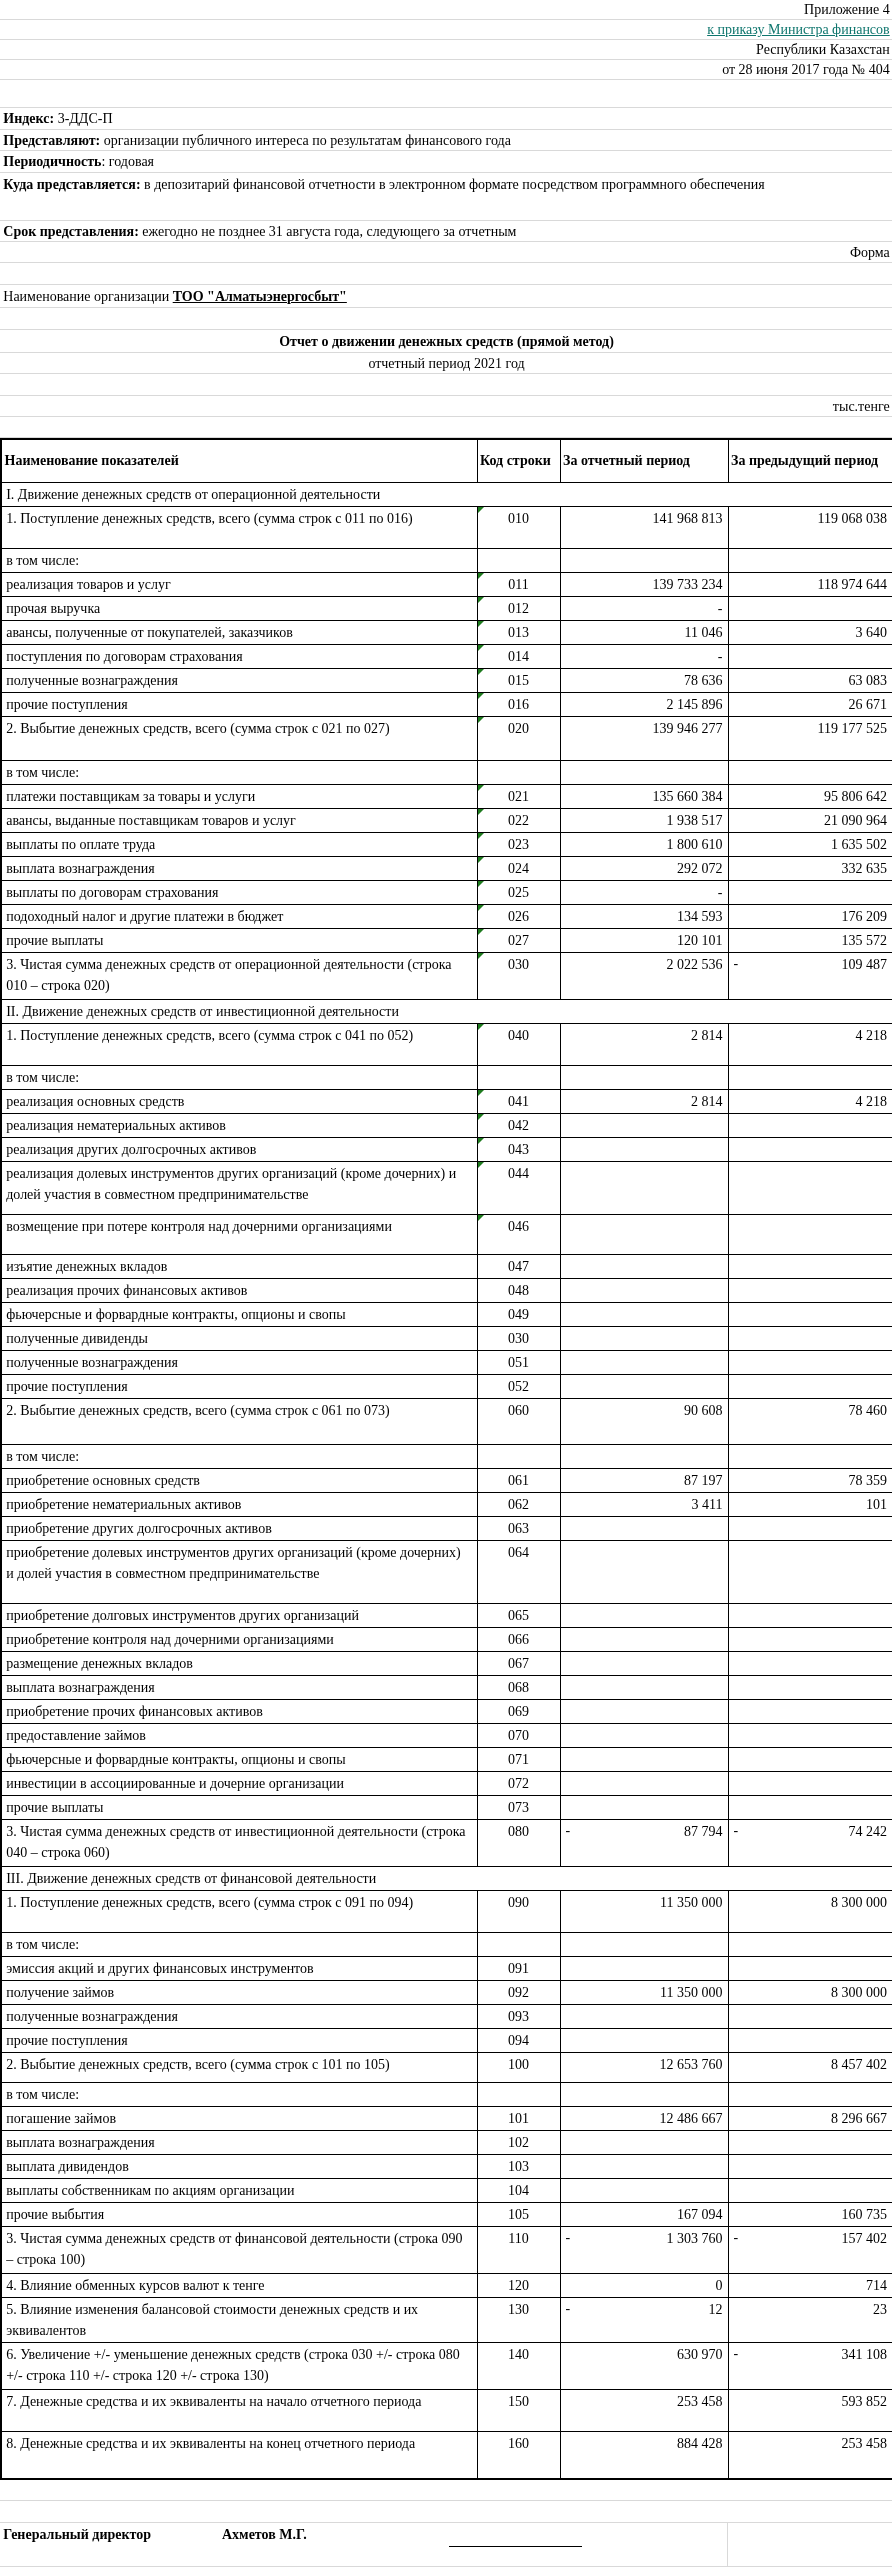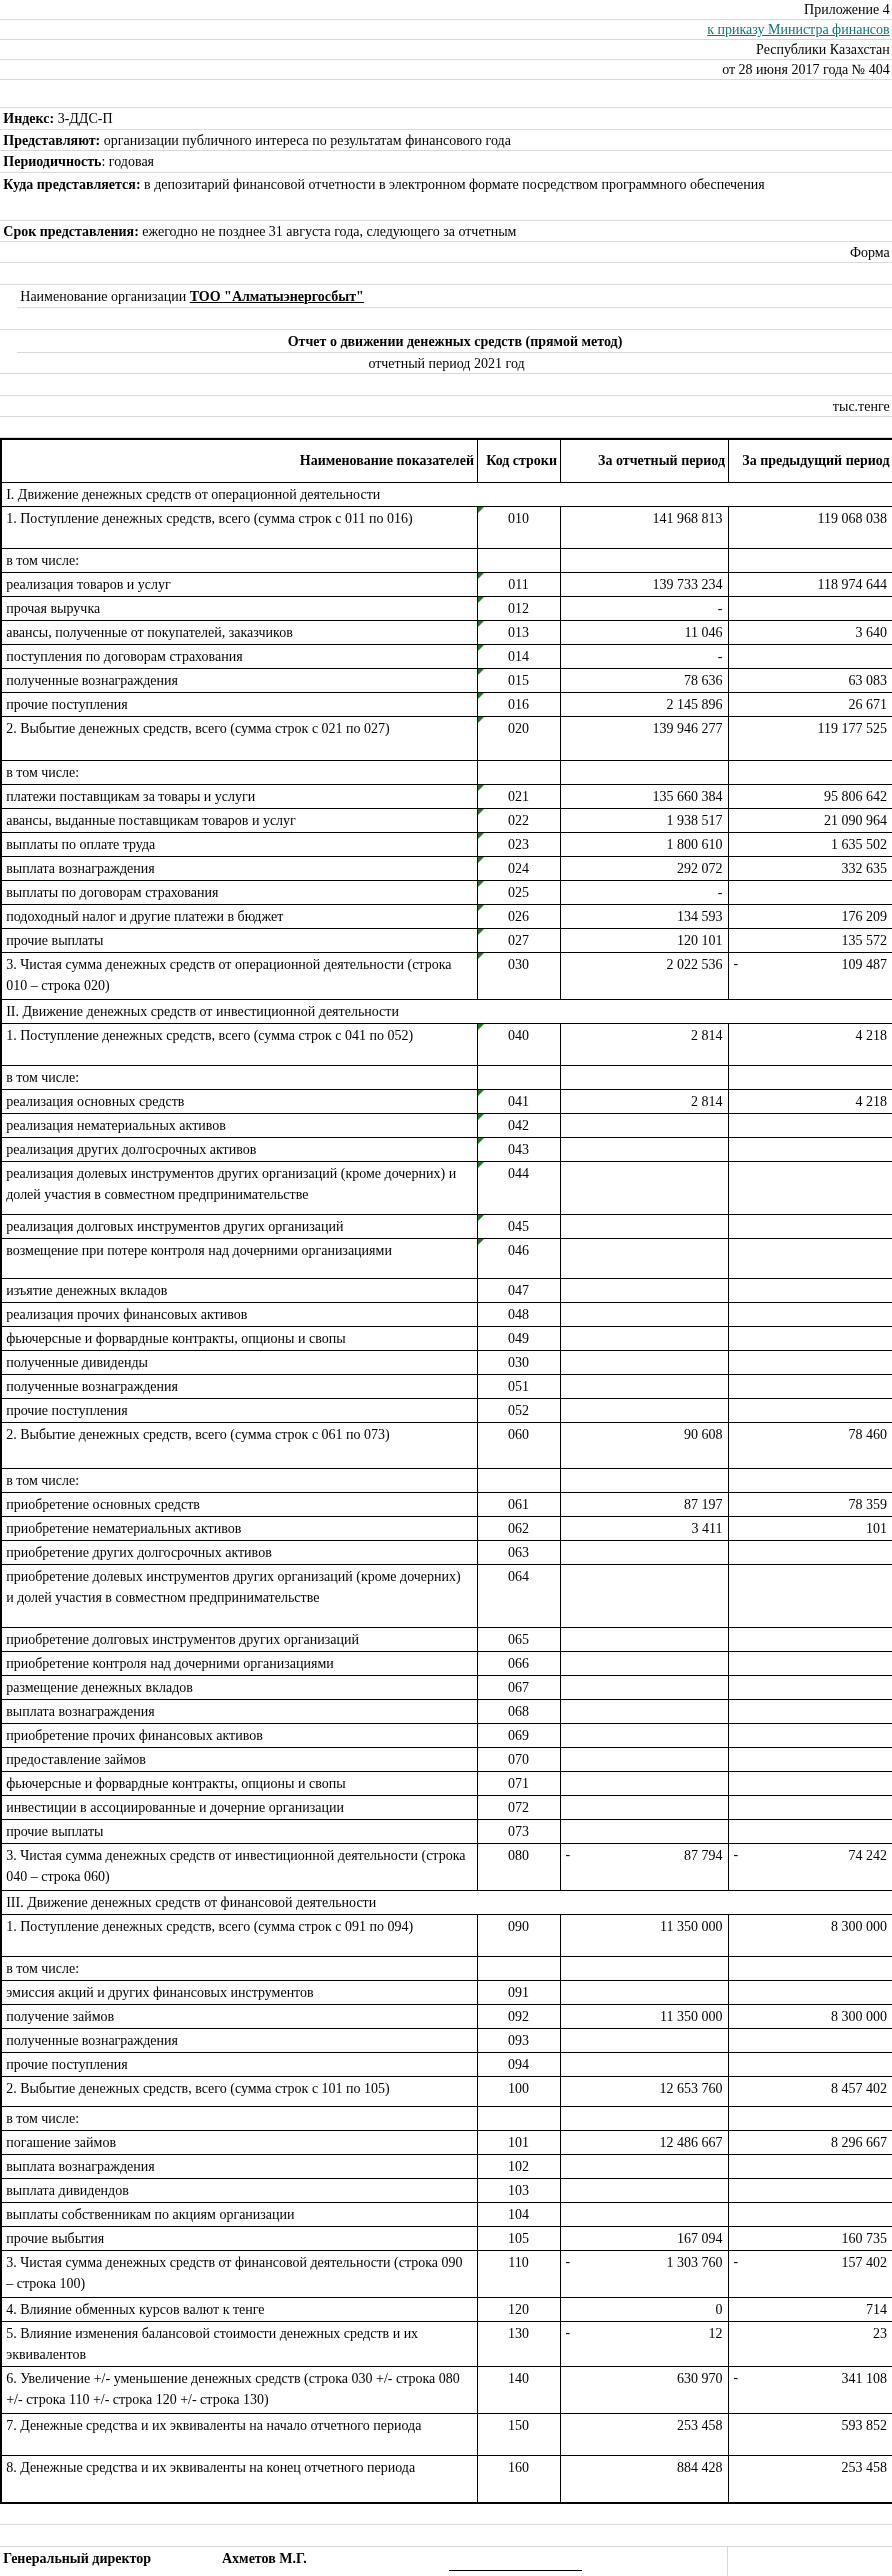--- a/index.html
+++ b/index.html
@@ -5,34 +5,34 @@
   html,body{margin:0;padding:0;background:#fff;}
   .sheet{width:893px;font-family:"Liberation Serif","DejaVu Serif",serif;font-size:14px;color:#000;position:relative;}
   
   .trow{position:relative;display:flex;align-items:flex-start;border-bottom:0.8px solid #d9d9d9;box-sizing:border-box;}
   .gc{box-sizing:border-box;border-right:0.8px solid #d9d9d9;}
   .w-a{width:476px;}.w-b{width:83px;}.w-c{width:168px;}.w-d{flex:1;border-right:none;}
   .merged{display:block;padding:0 3.3px;box-sizing:border-box;width:100%;}
   .h24{height:20px;line-height:20px;}
   .h25{height:21px;line-height:21px;}
   .h26{height:21.6px;line-height:21.6px;}
-  .h28{height:23px;line-height:23px;margin-left:17px;}
+  .h28{height:23px;line-height:23px;}
   .h34{height:28px;}
   .right{text-align:right;padding-right:3.3px;}
   .center{text-align:center;}
   .bold{font-weight:bold;}
   .link{color:#0f766e;text-decoration:underline;cursor:pointer;}
   .org-name{font-weight:bold;text-decoration:underline;}
   .justify2{min-height:47px;line-height:22.4px;text-align:justify;padding:0.8px 5px 0.8px 3.3px;}
   .metarow{height:21.6px;line-height:21.6px;}
   
   table.cf{border-collapse:collapse;table-layout:fixed;width:893px;border:2.5px solid #000;}
   .cf tr{height:21.6px;}
   .cf th,.cf td{border:1.7px solid #000;box-sizing:border-box;vertical-align:top;}
-  .cf th{font-weight:bold;text-align:right;vertical-align:middle;line-height:20px;padding:1.7px 2.5px;}
+  .cf th{font-weight:bold;text-align:left;vertical-align:middle;line-height:20px;padding:1.7px 2.5px;}
   .c-sect{padding-left:4.2px;line-height:21px;}
   .c-name{padding-left:4.2px;padding-right:10px;line-height:21px;text-align:left;}
   .c-code{text-align:center;position:relative;line-height:21px;}
   .c-val{text-align:right;position:relative;line-height:21px;padding-right:5px;}
   .minus{position:absolute;left:5px;top:0;}
   .tri{position:absolute;top:0;left:0;width:0;height:0;border-top:6.6px solid #1e7b1e;border-right:6.6px solid transparent;}
   
   .sig-row{position:relative;height:26.6px;border-bottom:none;}
   .sig-label{position:absolute;left:3.3px;top:4.2px;font-weight:bold;}
   .sig-name{position:absolute;left:222px;top:4.2px;font-weight:bold;}
@@ -291,26 +291,20 @@
           <td class="c-code"><span>043</span><span class="tri" style="border-top-color: rgb(30, 123, 30);"></span></td>
           <td class="c-val"><span></span></td>
           <td class="c-val"><span></span></td>
         </tr>
         <tr style="height: 53px;">
           <td class="c-name">реализация долевых инструментов других организаций (кроме дочерних) и долей участия в совместном предпринимательстве</td>
           <td class="c-code"><span>044</span><span class="tri" style="border-top-color: rgb(30, 123, 30);"></span></td>
           <td class="c-val"><span></span></td>
           <td class="c-val"><span></span></td>
         </tr>
-        <tr>
-          <td class="c-name">реализация долговых инструментов других организаций</td>
-          <td class="c-code"><span>045</span><span class="tri" style="border-top-color: rgb(30, 123, 30);"></span></td>
-          <td class="c-val"><span></span></td>
-          <td class="c-val"><span></span></td>
-        </tr>
         <tr style="height: 40px;">
           <td class="c-name">возмещение при потере контроля над дочерними организациями</td>
           <td class="c-code"><span>046</span><span class="tri" style="border-top-color: rgb(30, 123, 30);"></span></td>
           <td class="c-val"><span></span></td>
           <td class="c-val"><span></span></td>
         </tr>
         <tr>
           <td class="c-name">изъятие денежных вкладов</td>
           <td class="c-code"><span>047</span></td>
           <td class="c-val"><span></span></td>

